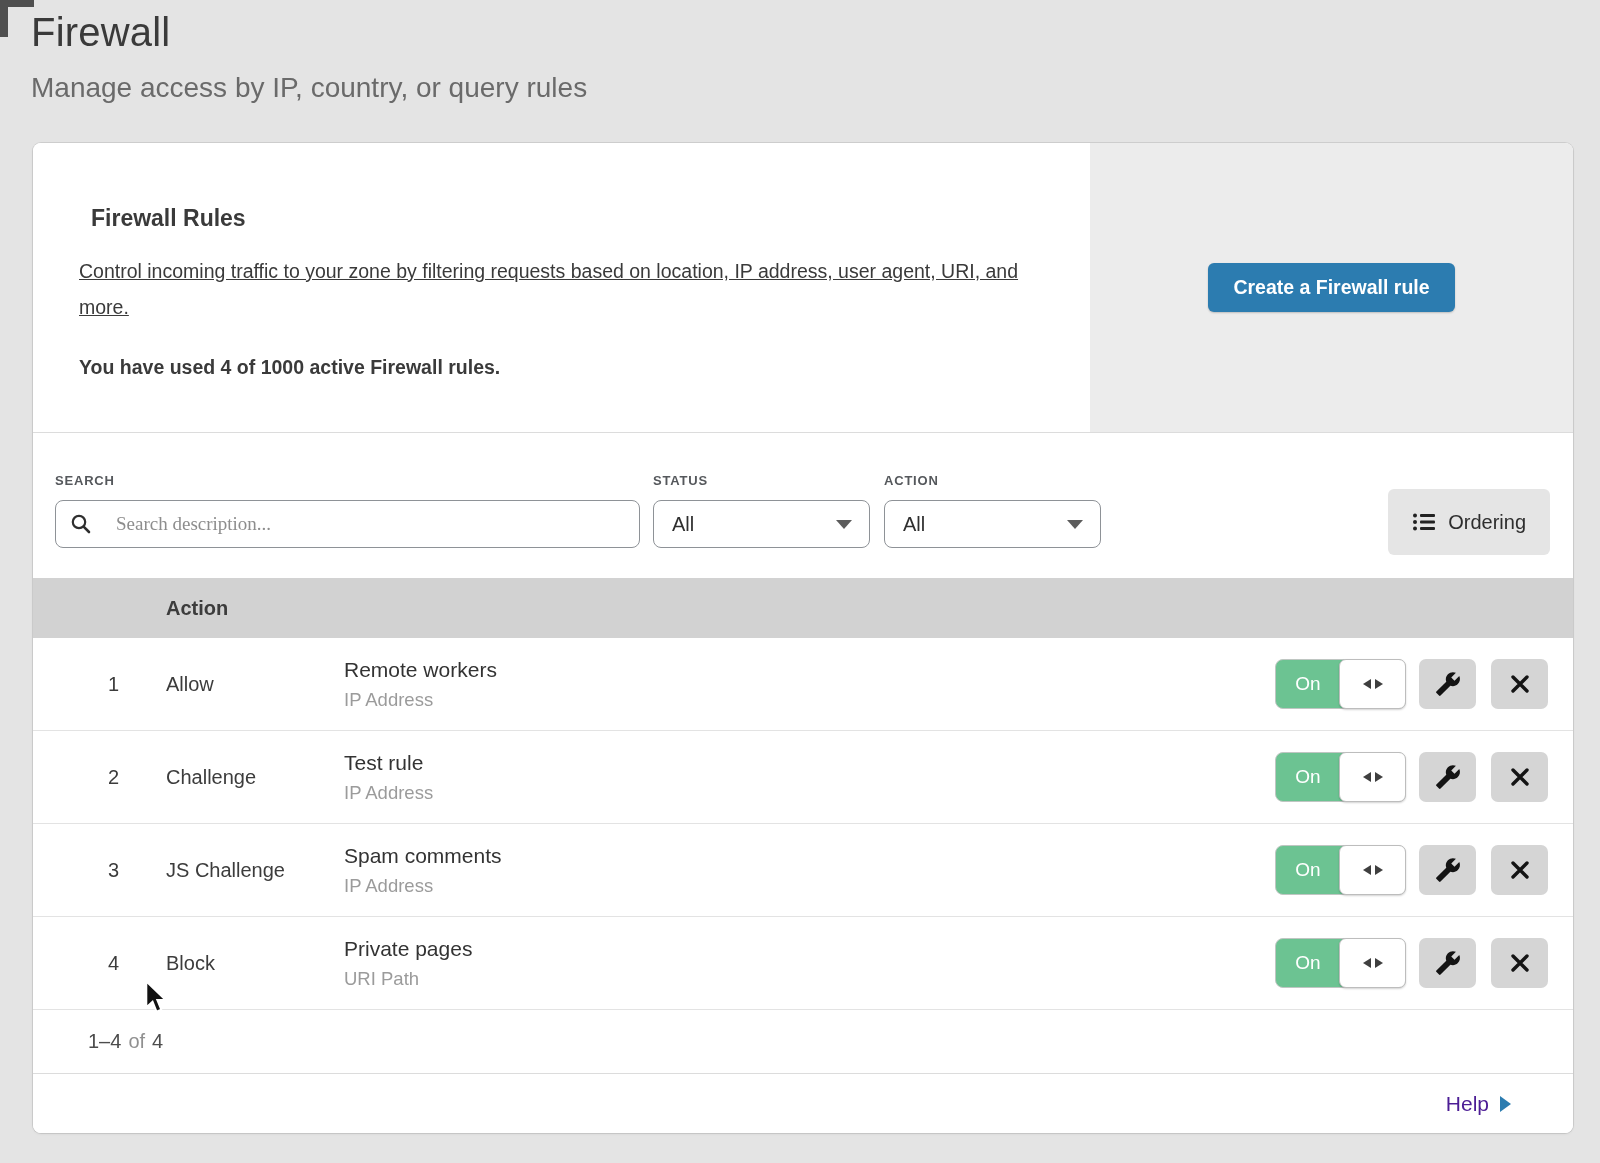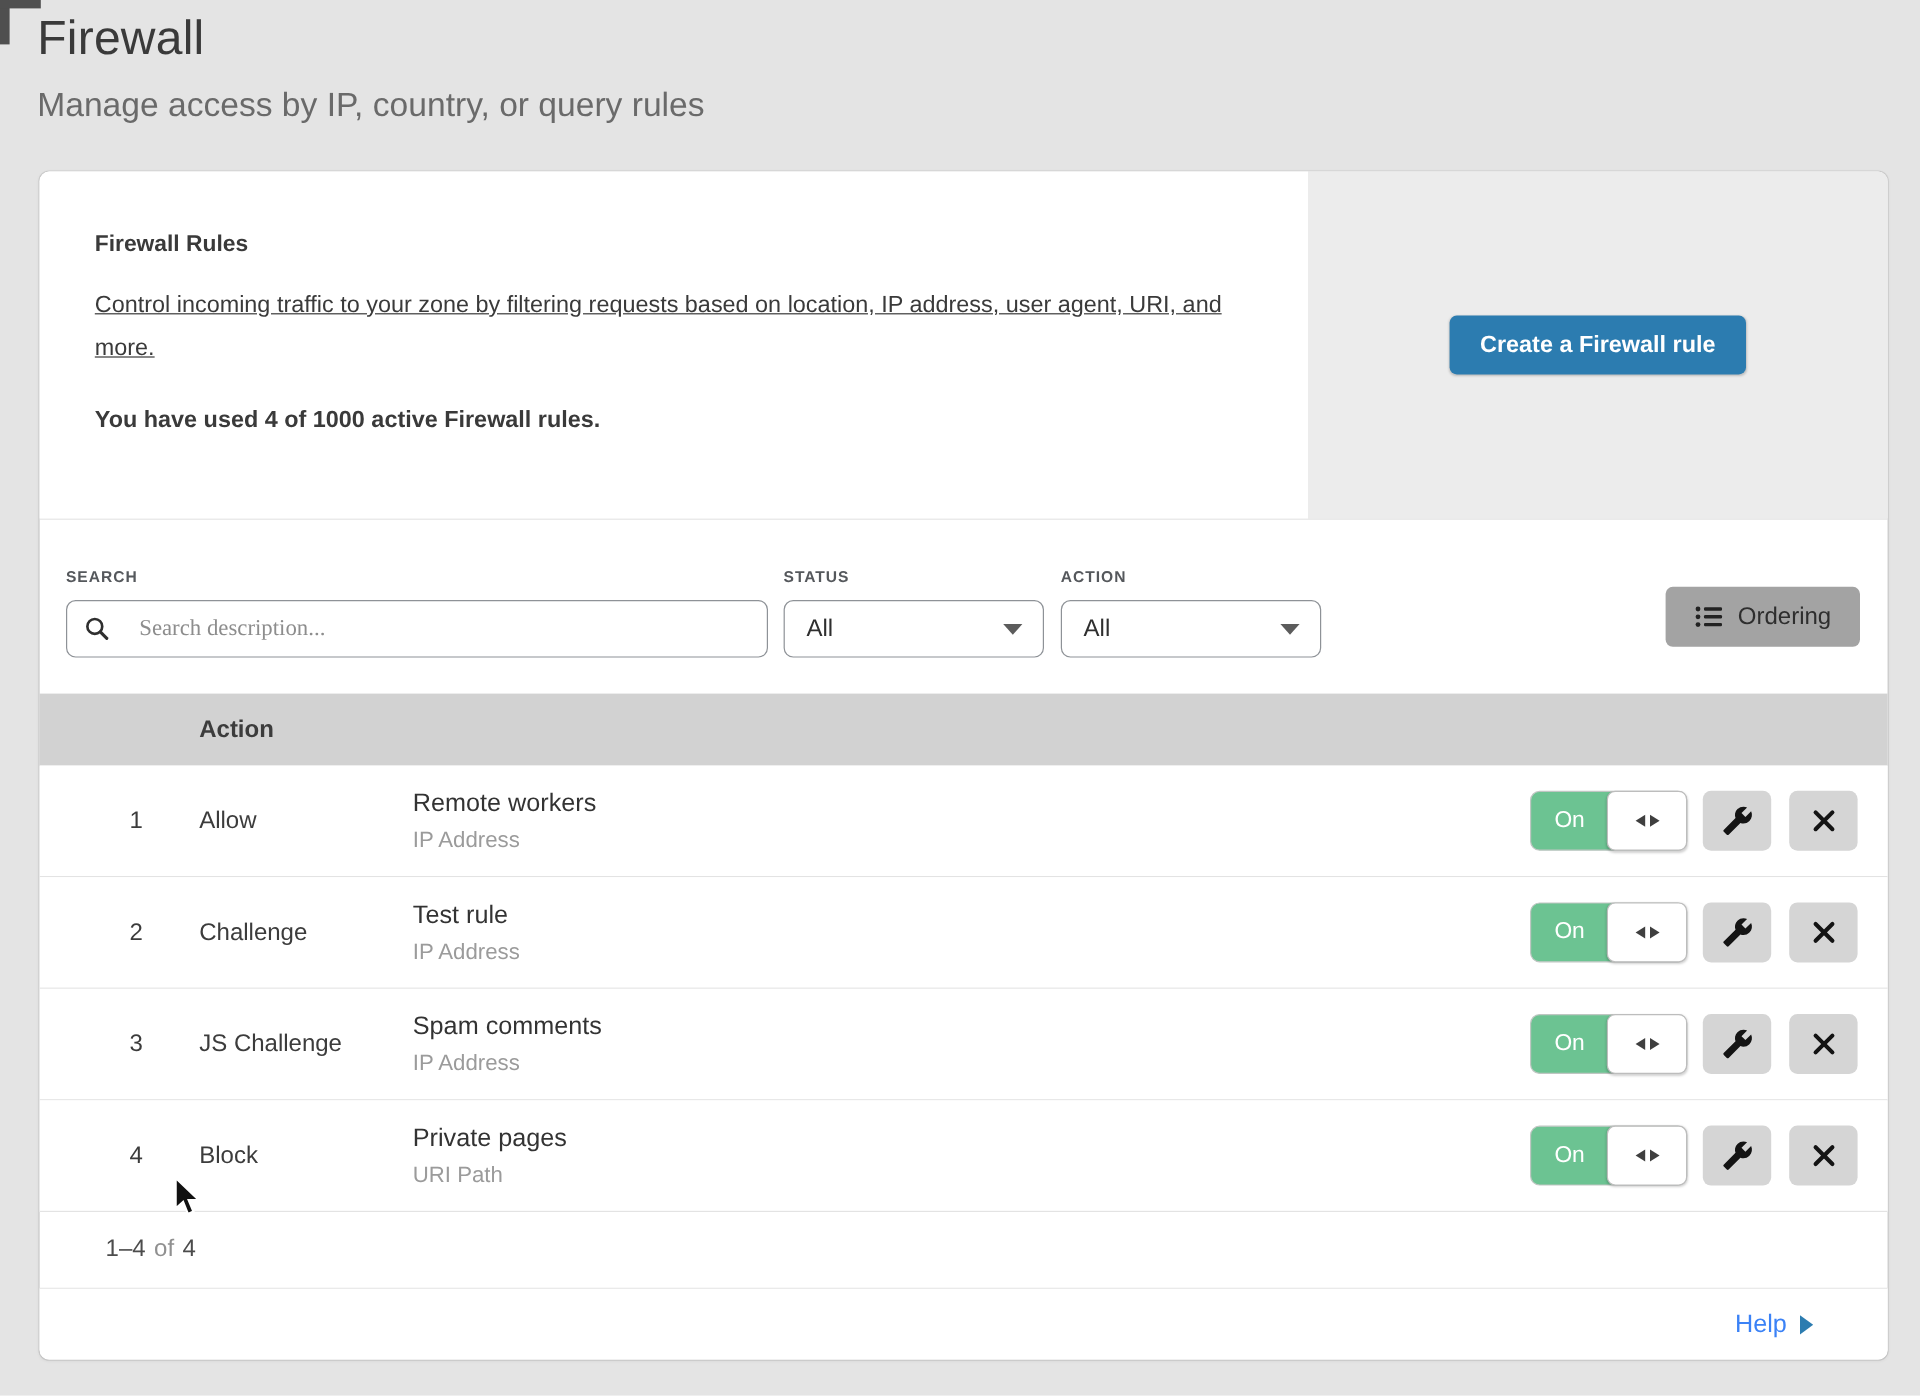--- a/index.html
+++ b/index.html
@@ -23,21 +23,21 @@
   
   .card {
     position:absolute; left:33px; top:143px; width:1540px; height:990px;
     background:#ffffff; border-radius:8px;
     box-shadow:0 0 0 1px rgba(0,0,0,.09), 0 1px 3px rgba(0,0,0,.07);
   }
 
   
   .card-top { display:flex; height:290px; border-bottom:1px solid #dcdcdc; }
   .card-top-left { width:1057px; padding:50px 60px 0 46px; border-top-left-radius:8px; background:#fff; }
-  .overview-heading { margin:0; font-size:19px; font-weight:700; color:#3a3a3a; }
+  .overview-heading { margin:12px; font-size:23px; font-weight:700; color:#3a3a3a; }
   .overview-desc { margin:21px 0 0 0; font-size:19.5px; line-height:36px; color:#3a3a3a; max-width:950px;text-decoration:underline; }
   .usage-note { margin:31px 0 0 0; font-size:19.5px; font-weight:700; color:#3a3a3a; }
   .card-top-right {
     flex:1; background:#ececec; border-top-right-radius:8px;
     display:flex; align-items:center; justify-content:center;
   }
   .create-btn {
     background:#2c7cb0; color:#fff; border:none; border-radius:6px;
     font-family:inherit; font-size:19.5px; font-weight:700;
     padding:13px 25px; cursor:pointer;
@@ -61,22 +61,22 @@
   .select-box {
     width:217px; height:48px; background:#fff;
     border:1px solid #8e9297; border-radius:8px;
     display:flex; align-items:center; justify-content:space-between;
     padding:0 17px 0 18px; margin-right:14px;
     font-size:20px; color:#2f2f2f; cursor:pointer;text-align:right;
   }
   .caret-down { width:0; height:0; border-left:8px solid transparent; border-right:8px solid transparent; border-top:9px solid #5c5c5c; }
   .ordering-wrap { margin-left:auto; }
   .ordering-btn {
-    margin-top:26px; height:50px; display:flex; align-items:center; gap:12px;
-    background:#a3a3a3; border:none; border-radius:6px; padding:0 24px;
+    margin-top:26px; height:66px; display:flex; align-items:center; gap:12px;
+    background:#e5e5e5; border:none; border-radius:6px; padding:0 24px;
     font-family:inherit; font-size:20px; color:#2e2e2e; cursor:pointer;
   }
 
   
   .table-header {
     height:60px; background:#d2d2d2; display:flex; align-items:center;
     font-size:20px; font-weight:700; color:#3c3c3c;
   }
   .col-num { width:133px; padding-left:28px; text-align:center; flex:none; }
   .col-action { width:178px; flex:none; }
@@ -108,21 +108,21 @@
   
   .pagination { height:63px; display:flex; align-items:center; padding-left:55px; font-size:20px; }
   .pag-range { color:#4c4c4c; }
   .pag-of { color:#909090; margin:0 7px; }
   .pag-total { color:#4c4c4c; }
   .help-row {
     height:60px; border-top:1px solid #dcdcdc;
     display:flex; align-items:center; justify-content:flex-end; padding-right:62px;
     border-bottom-left-radius:8px; border-bottom-right-radius:8px; background:#fff;
   }
-  .help-link { display:flex; align-items:center; gap:11px; color:#3b82f6; font-size:21px; text-decoration:none; cursor:pointer; }
+  .help-link { display:flex; align-items:center; gap:11px; color:#4c1d95; font-size:21px; text-decoration:none; cursor:pointer; }
   .help-caret { width:0; height:0; border-top:8px solid transparent; border-bottom:8px solid transparent; border-left:11px solid #2c7cb0; }
 
   .mouse-cursor { position:absolute; left:144px; top:980px; pointer-events:none; }
 </style>
 </head>
 <body>
 
 <div class="corner-artifact-v"></div>
 <div class="corner-artifact-h"></div>
 

